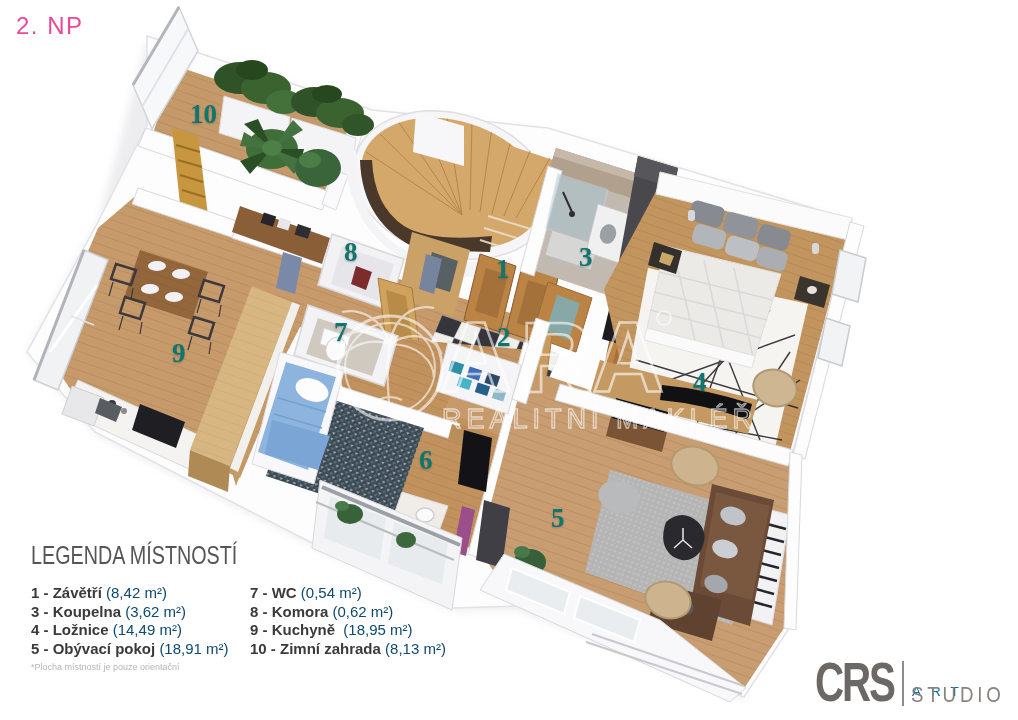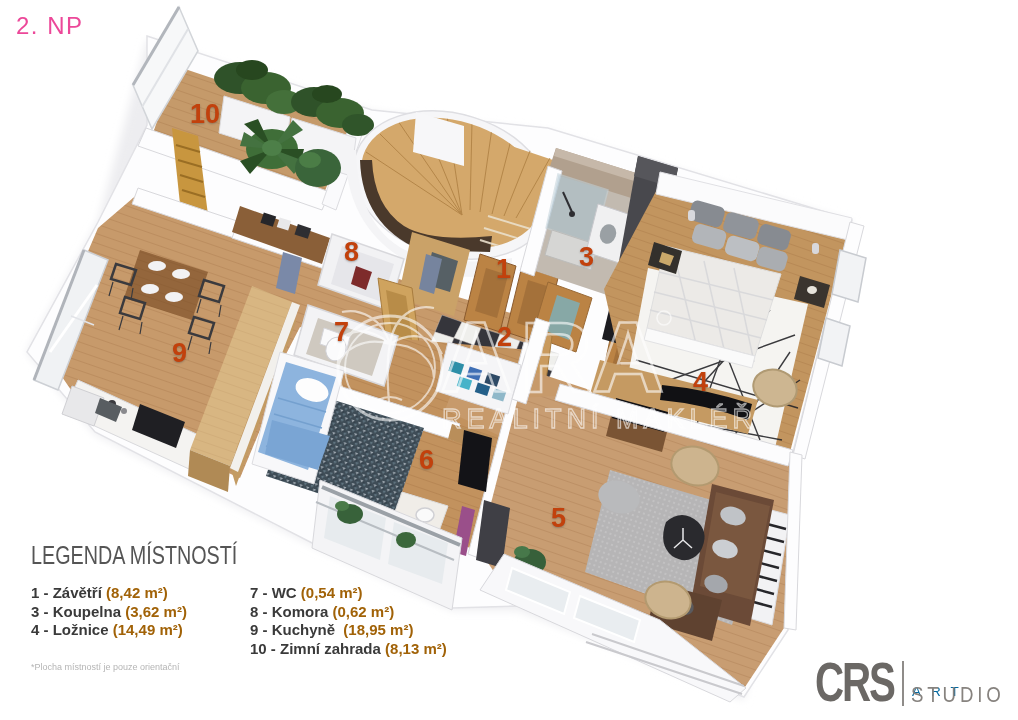--- a/index.html
+++ b/index.html
@@ -7,31 +7,31 @@
   font-family:"Liberation Sans",sans-serif;}
 #plan{position:absolute;left:0;top:0;filter:blur(0.4px);}
 .hdr{position:absolute;left:16px;top:12px;font-size:24px;color:#ec4899;letter-spacing:1.5px;}
 #legend{position:absolute;left:31px;top:541px;color:#3c3c3c;}
 #legend h2{margin:0 0 14px 0;font-size:25px;font-weight:400;color:#555;letter-spacing:0px;
   transform:scaleX(0.79);transform-origin:left top;white-space:nowrap;}
 .lrow{display:flex;}
 .lcol1{width:219px;}
 .lcol2{width:260px;}
 .li{font-size:15px;font-weight:bold;color:#3a3a3a;line-height:18.6px;white-space:nowrap;}
-.li .ar{font-weight:bold;color:#a16207;}
+.li .ar{font-weight:normal;color:#0c4a6e;}
 .foot{margin-top:4px;font-size:9px;color:#b5b5b5;font-weight:normal;}
 #logo{position:absolute;left:812px;top:655px;width:206px;height:55px;}
 .crs{position:absolute;left:3px;top:-6px;font-size:56px;font-weight:bold;color:#6b6865;
   transform:scaleX(0.72);transform-origin:left top;letter-spacing:-3px;}
 .lbar{position:absolute;left:90px;top:6px;width:1.5px;height:45px;background:#8f8c89;}
 .lart{position:absolute;left:100px;top:4px;font-size:13.5px;color:#0369a1;letter-spacing:10px;margin-top:25px;}
 .lstudio{position:absolute;left:99px;top:27px;font-size:22px;color:#87837f;letter-spacing:4.5px;
   transform:scaleX(0.85);transform-origin:left top;}
-.num{position:absolute;color:#c2410c;font-weight:bold;font-size:27px;
-  text-shadow:0 1px 2px rgba(80,80,80,0.45);}
+.num{position:absolute;color:#0f766e;font-weight:bold;font-size:27px;
+  text-shadow:0 1px 2px rgba(80,80,80,0.45);font-family:Liberation Serif, serif;}
 </style>
 </head>
 <body>
 <div id="stage">
 <svg id="plan" width="1018" height="720" viewBox="0 0 1018 720" xmlns="http://www.w3.org/2000/svg">
 <defs>
 <pattern id="planks" width="9" height="9" patternUnits="userSpaceOnUse" patternTransform="rotate(19)">
   <rect width="9" height="9" fill="none"></rect>
   <rect y="0" width="9" height="1" fill="rgba(120,70,25,0.15)"></rect>
 </pattern>
@@ -492,20 +492,21 @@
 
 <div class="hdr">2. NP</div>
 
 <div id="legend">
 <h2>LEGENDA MÍSTNOSTÍ</h2>
 <div class="lrow">
 <div class="lcol1">
 <div class="li">1 - Závětří <span class="ar">(8,42 m²)</span></div>
 <div class="li">3 - Koupelna <span class="ar">(3,62 m²)</span></div>
 <div class="li">4 - Ložnice <span class="ar">(14,49 m²)</span></div>
+<div class="li">5 - Obývací pokoj <span class="ar">(18,91 m²)</span></div>
 </div>
 <div class="lcol2">
 <div class="li">7 - WC <span class="ar">(0,54 m²)</span></div>
 <div class="li">8 - Komora <span class="ar">(0,62 m²)</span></div>
 <div class="li">9 - Kuchyně <span class="ar">&nbsp;(18,95 m²)</span></div>
 <div class="li">10 - Zimní zahrada <span class="ar">(8,13 m²)</span></div>
 </div>
 </div>
 <div class="foot">*Plocha místností je pouze orientační</div>
 </div>

